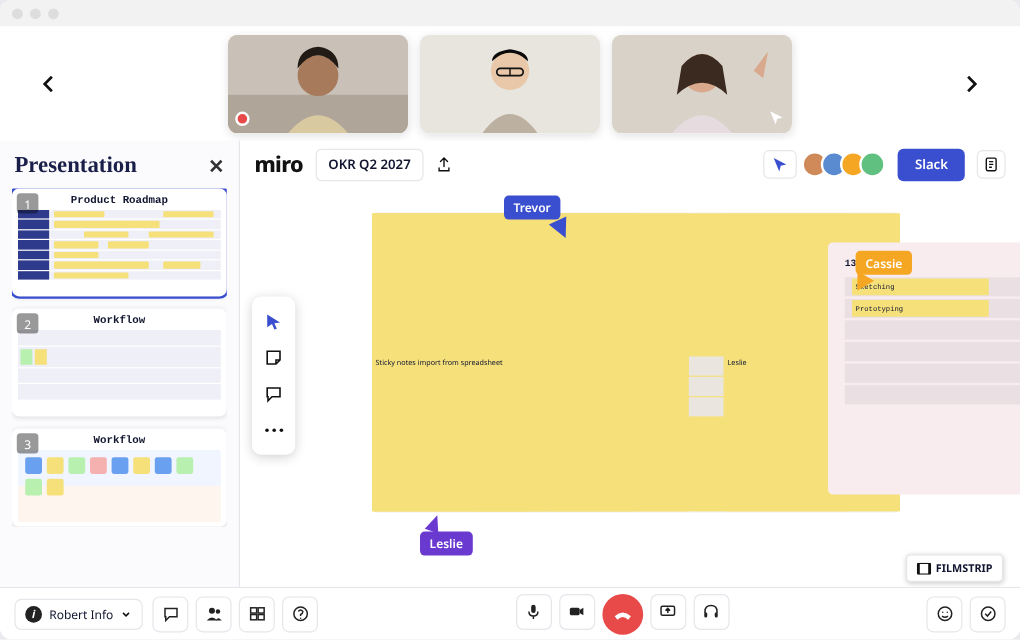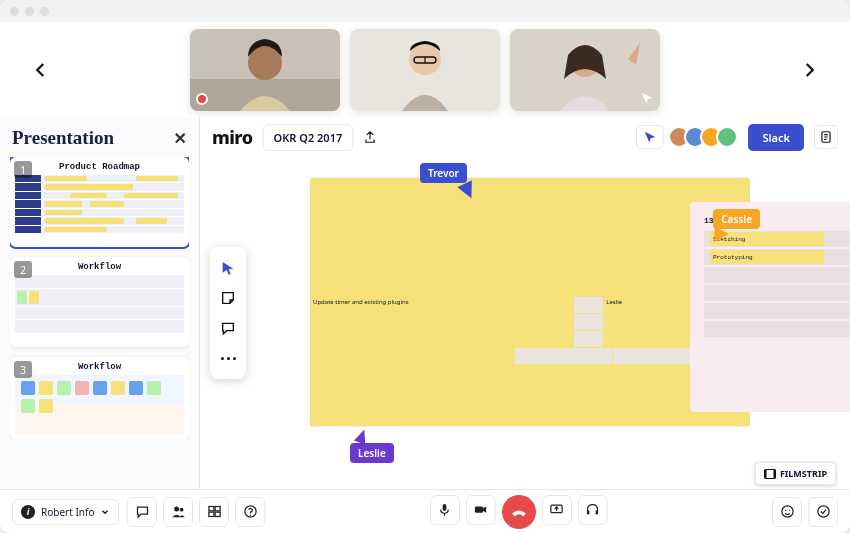--- a/index.html
+++ b/index.html
@@ -255,21 +255,21 @@
             <div class="sticky" style="background:#b8f0b0"></div>
             <div class="sticky" style="background:#f5e07a"></div>
           </div>
         </div>
       </div>
     </div>
 
     <div class="main">
       <div class="topbar">
         <div class="logo">miro</div>
-        <div class="board-btn">OKR Q2 2017</div>
+        <div class="board-btn">OKR Q2 2027</div>
         <svg class="upload-icon" viewBox="0 0 24 24">
             <path d="M12 3 L12 15 M7 8 L12 3 L17 8 M5 17 L5 21 L19 21 L19 17" stroke="#111" stroke-width="2" fill="none" stroke-linecap="round"></path>
           </svg>
         <div class="flex-spacer"></div>
         <div class="icon-btn">
             <svg width="14" height="14" viewBox="0 0 24 24">
               <path d="M3 3 L21 12 L13 14 L11 22 Z" fill="#3a4fd0"></path>
             </svg>
           </div>
         <div class="avatars">
@@ -368,26 +368,20 @@
                   <div class="rm-cell"></div>
                   <div class="rm-task" style="left: 0%; width: 30%;">Live cursors</div>
                 </div>
                 <div class="rm-row">
                   <div class="rm-cell"></div>
                   <div class="rm-cell"></div>
                   <div class="rm-cell"></div>
                   <div class="rm-task" style="left: 0%; width: 60%;">Sticky notes import from spreadsheet</div>
                   <div class="rm-task" style="left: 66.6667%; width: 23.3333%;">Leslie</div>
                 </div>
-                <div class="rm-row">
-                  <div class="rm-cell"></div>
-                  <div class="rm-cell"></div>
-                  <div class="rm-cell"></div>
-                  <div class="rm-task" style="left: 0%; width: 46.6667%;">Update timer and existing plugins</div>
-                </div>
               </div>
             </div>
         </div>
 
         <div class="frame-pink">
           <div style="font-family:'Courier New',monospace;font-size:8px;font-weight:700;padding-bottom:6px">13-19 Apr</div>
           <div id="frame2tasks" style="display:flex;flex-direction:column;gap:1px">
               <div style="background: rgb(234, 224, 228); height: 16px; position: relative; margin-bottom: 1px;">
                 <div style="position: absolute; inset: 1px 30% 1px 6px; background: rgb(245, 224, 122); font-size: 6px; font-family: &quot;Courier New&quot;, monospace; padding: 0px 3px; display: flex; align-items: center; border-radius: 1px;">Sketching</div>
               </div>

